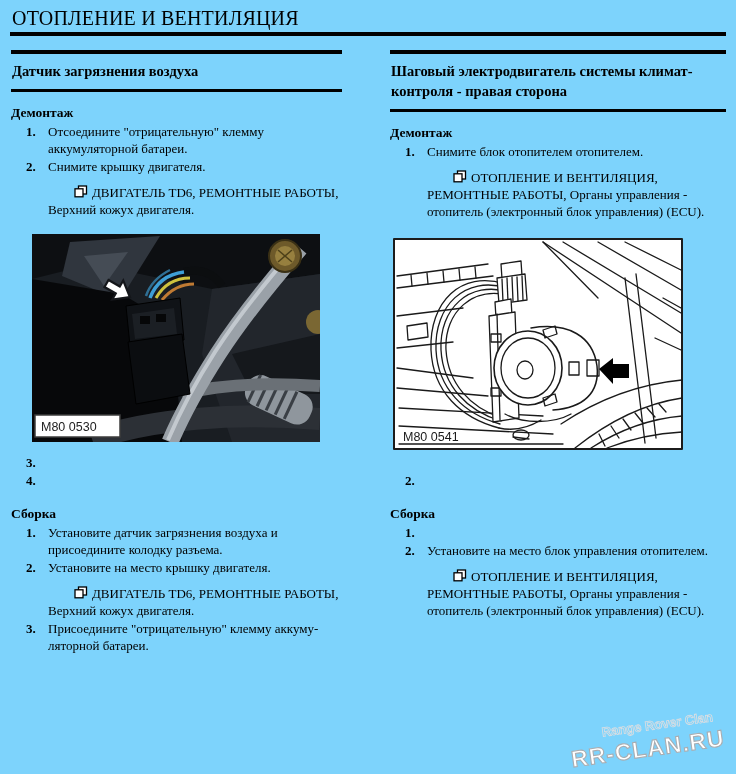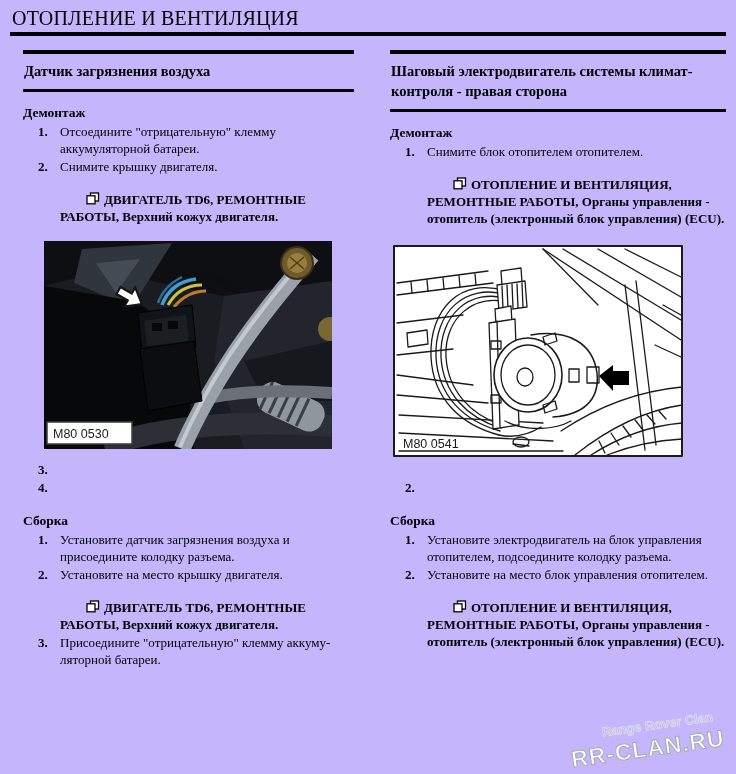--- a/index.html
+++ b/index.html
@@ -1,36 +1,36 @@
 <!DOCTYPE html>
 <html><head>
 <meta charset="utf-8">
 <style>
   html,body{margin:0;padding:0;background:#ffffff;}
-  .page{position:relative;width:736px;height:774px;background:#c4b5fd;overflow:hidden;
+  .page{position:relative;width:736px;height:774px;background:#7dd3fc;overflow:hidden;
         font-family:"Liberation Serif", serif;color:#000;}
 
   .doc-title{position:absolute;left:12px;top:6px;font-size:20px;line-height:24px;
              letter-spacing:.2px;}
   .rule-main{position:absolute;left:10px;top:32px;width:716px;height:4px;background:#000;}
 
   .col{position:absolute;top:50px;}
-  .col-left{left:23px;width:331px;}
+  .col-left{left:11px;width:331px;}
   .col-right{left:390px;width:336px;}
 
   .col-heading{border-top:4px solid #000;border-bottom:3px solid #000;
                padding:7px 1px 8px;font-weight:bold;font-size:14.5px;line-height:20px;}
 
   .section-title{font-weight:bold;font-size:13.5px;line-height:17px;margin:16px 0 2px;}
   .section-title.first{margin-top:12px;}
 
   .step{display:flex;align-items:flex-start;font-size:13px;line-height:17px;margin:1px 0;padding-left:15px;}
   .step-num{font-weight:bold;flex:none;width:22px;}
   .step-body{flex:1;}
-  .ref{font-weight:bold;text-indent:13px;margin-top:16px;}
+  .ref{font-weight:normal;text-indent:13px;margin-top:9px;}
   .ref-icon{display:inline-block;width:14px;height:13px;margin-right:17px;vertical-align:-1px;}
 
   .figure{margin:16px 0 12px 21px;line-height:0;}
   .col-right .figure{margin:18px 0 22px 3px;}
 
   .watermark{position:absolute;left:566px;top:704px;}
 </style>
 </head>
 <body>
 
@@ -222,21 +222,20 @@
     </div>
 
     <div class="step">
       <span class="step-num">2.</span>
     </div>
 
     <div class="section-title">Сборка</div>
 
     <div class="step">
       <span class="step-num">1.</span>
-      <span class="step-body">Установите электродвигатель на блок управления отопителем, подсоедините колодку разъема.</span>
     </div>
     <div class="step">
       <span class="step-num">2.</span>
       <div class="step-body">
         <div>Установите на место блок управления отопителем.</div>
         <div class="ref"><span class="ref-icon"><svg viewBox="0 0 14 13" width="14" height="13">
                 <rect x="4.5" y="1" width="8" height="8" fill="#fff" stroke="#000" stroke-width="1.3"></rect>
                 <rect x="1" y="3.8" width="8" height="8" fill="#fff" stroke="#000" stroke-width="1.3"></rect>
               </svg></span><span>ОТОПЛЕНИЕ И ВЕНТИЛЯЦИЯ, РЕМОНТНЫЕ РАБОТЫ, Органы управления - отопитель (электронный блок управления) (ECU).</span></div>
       </div>

